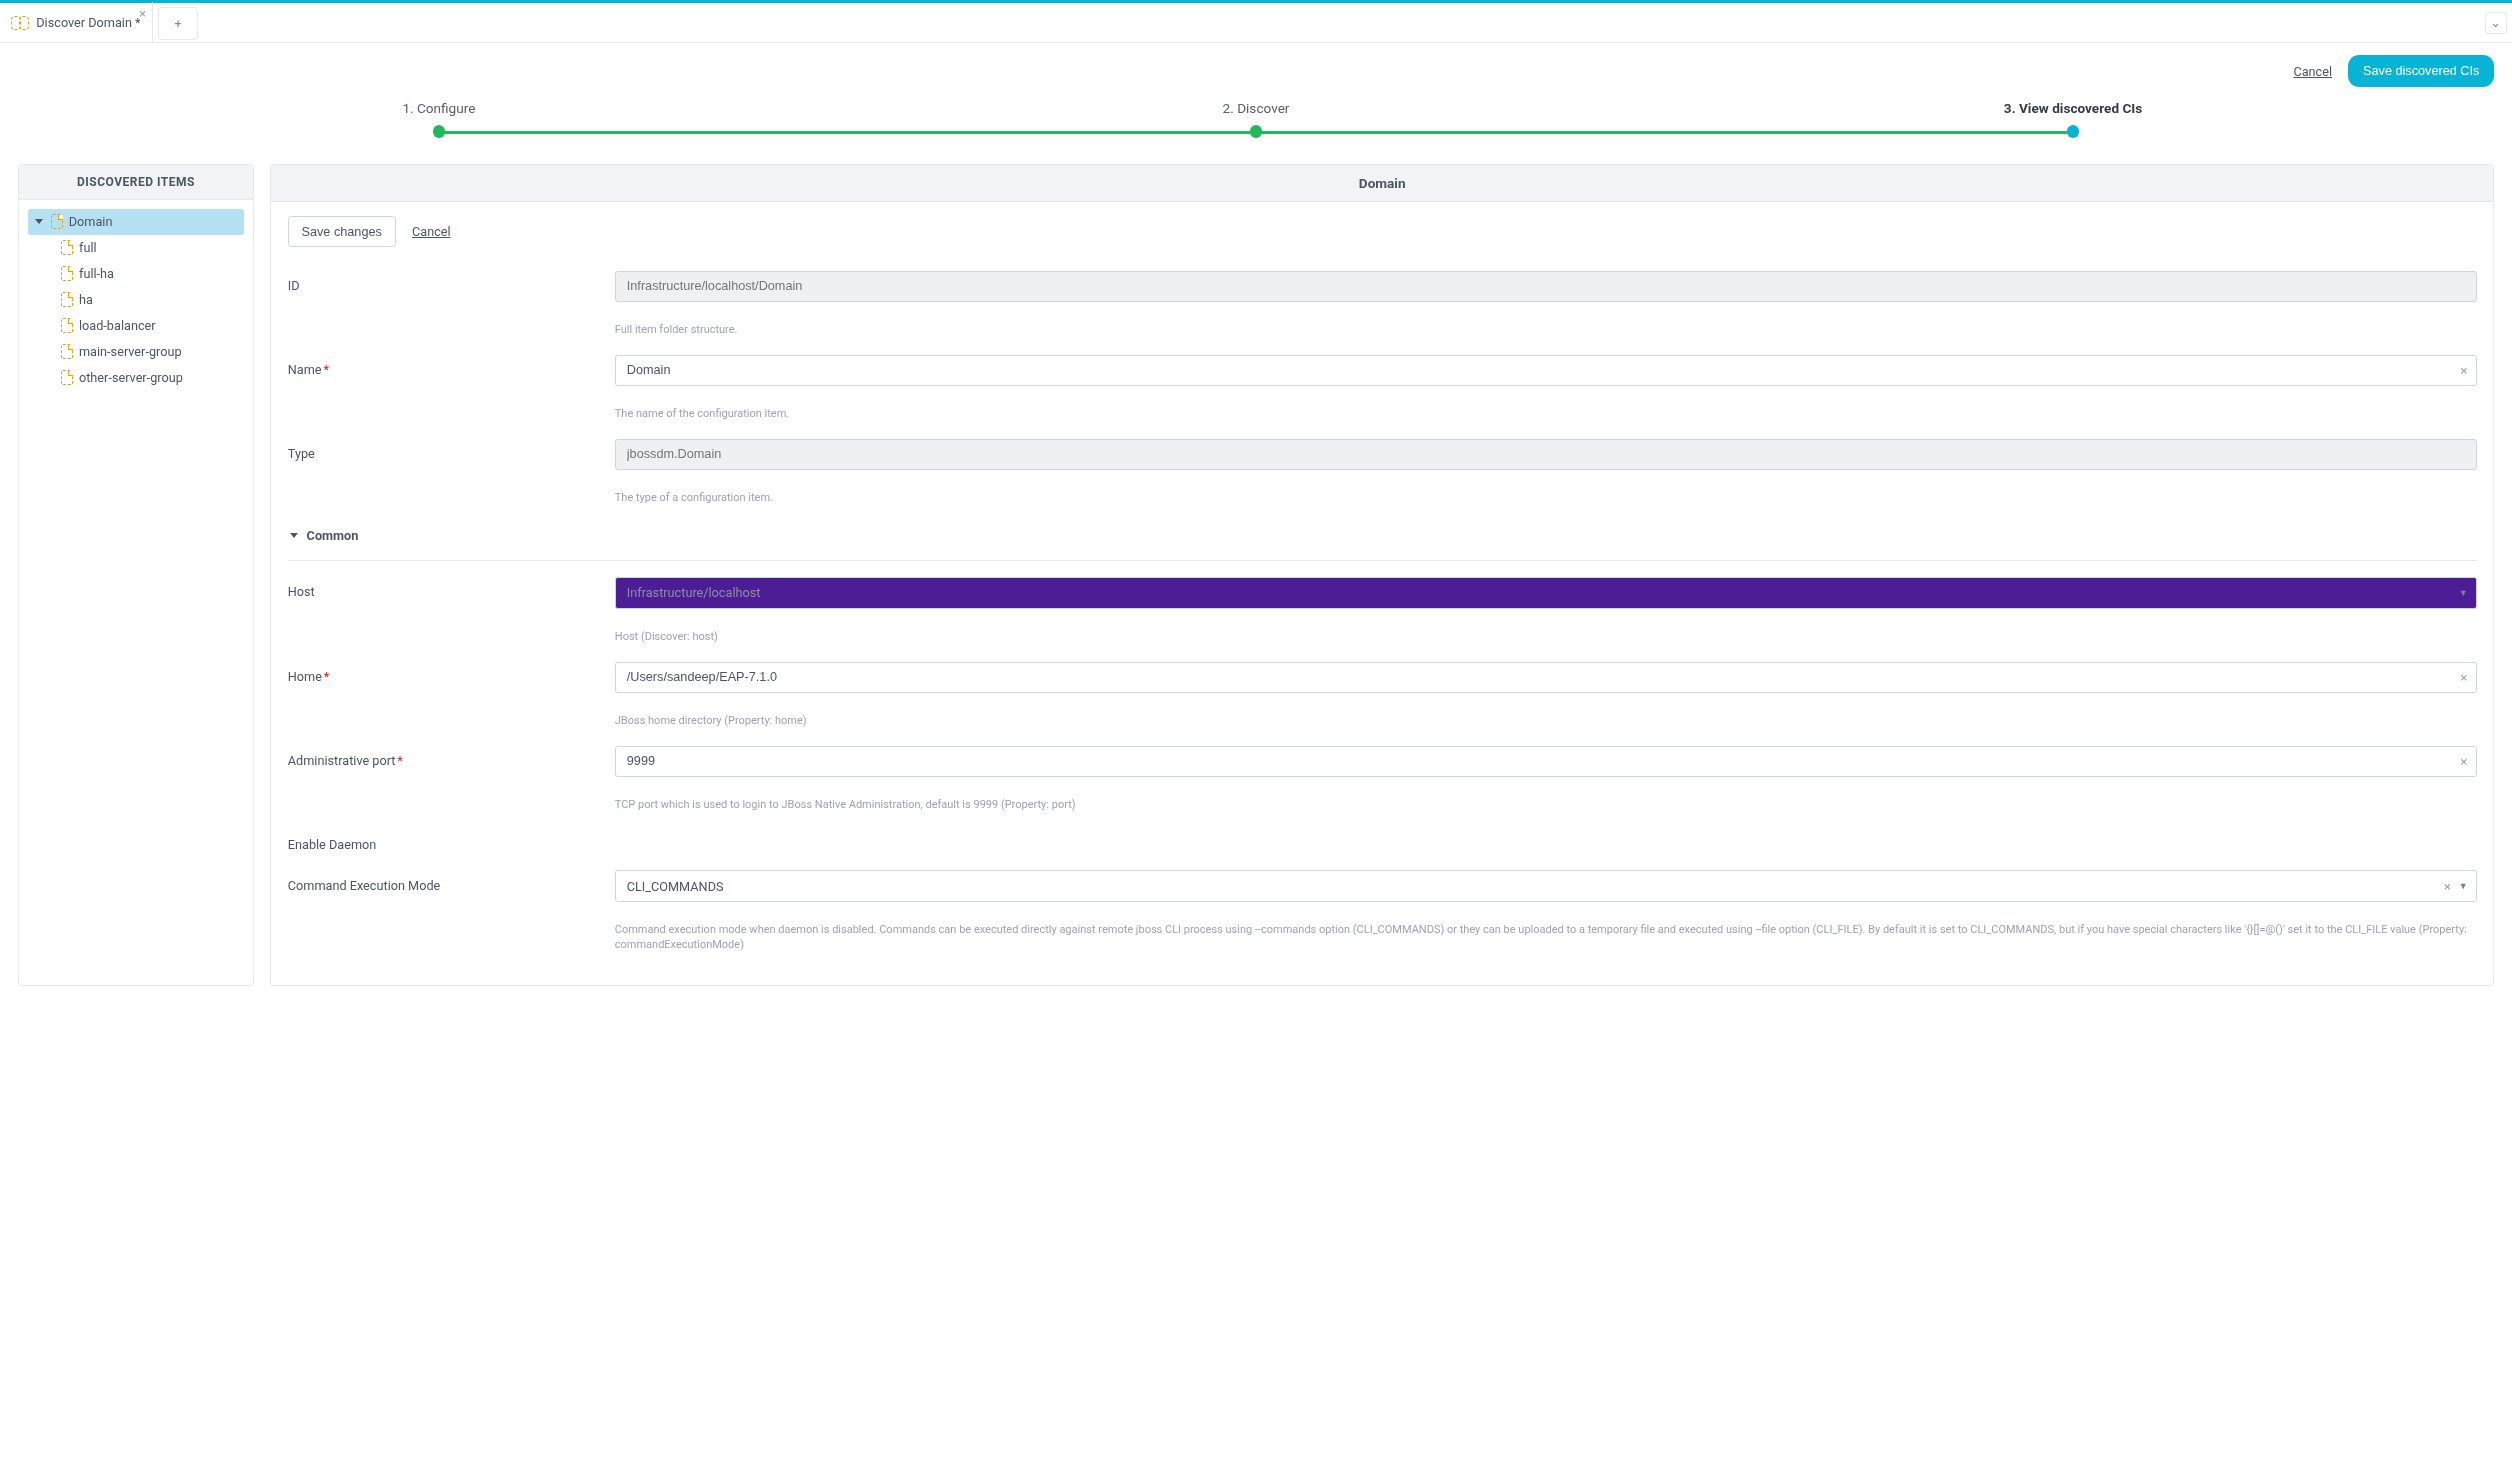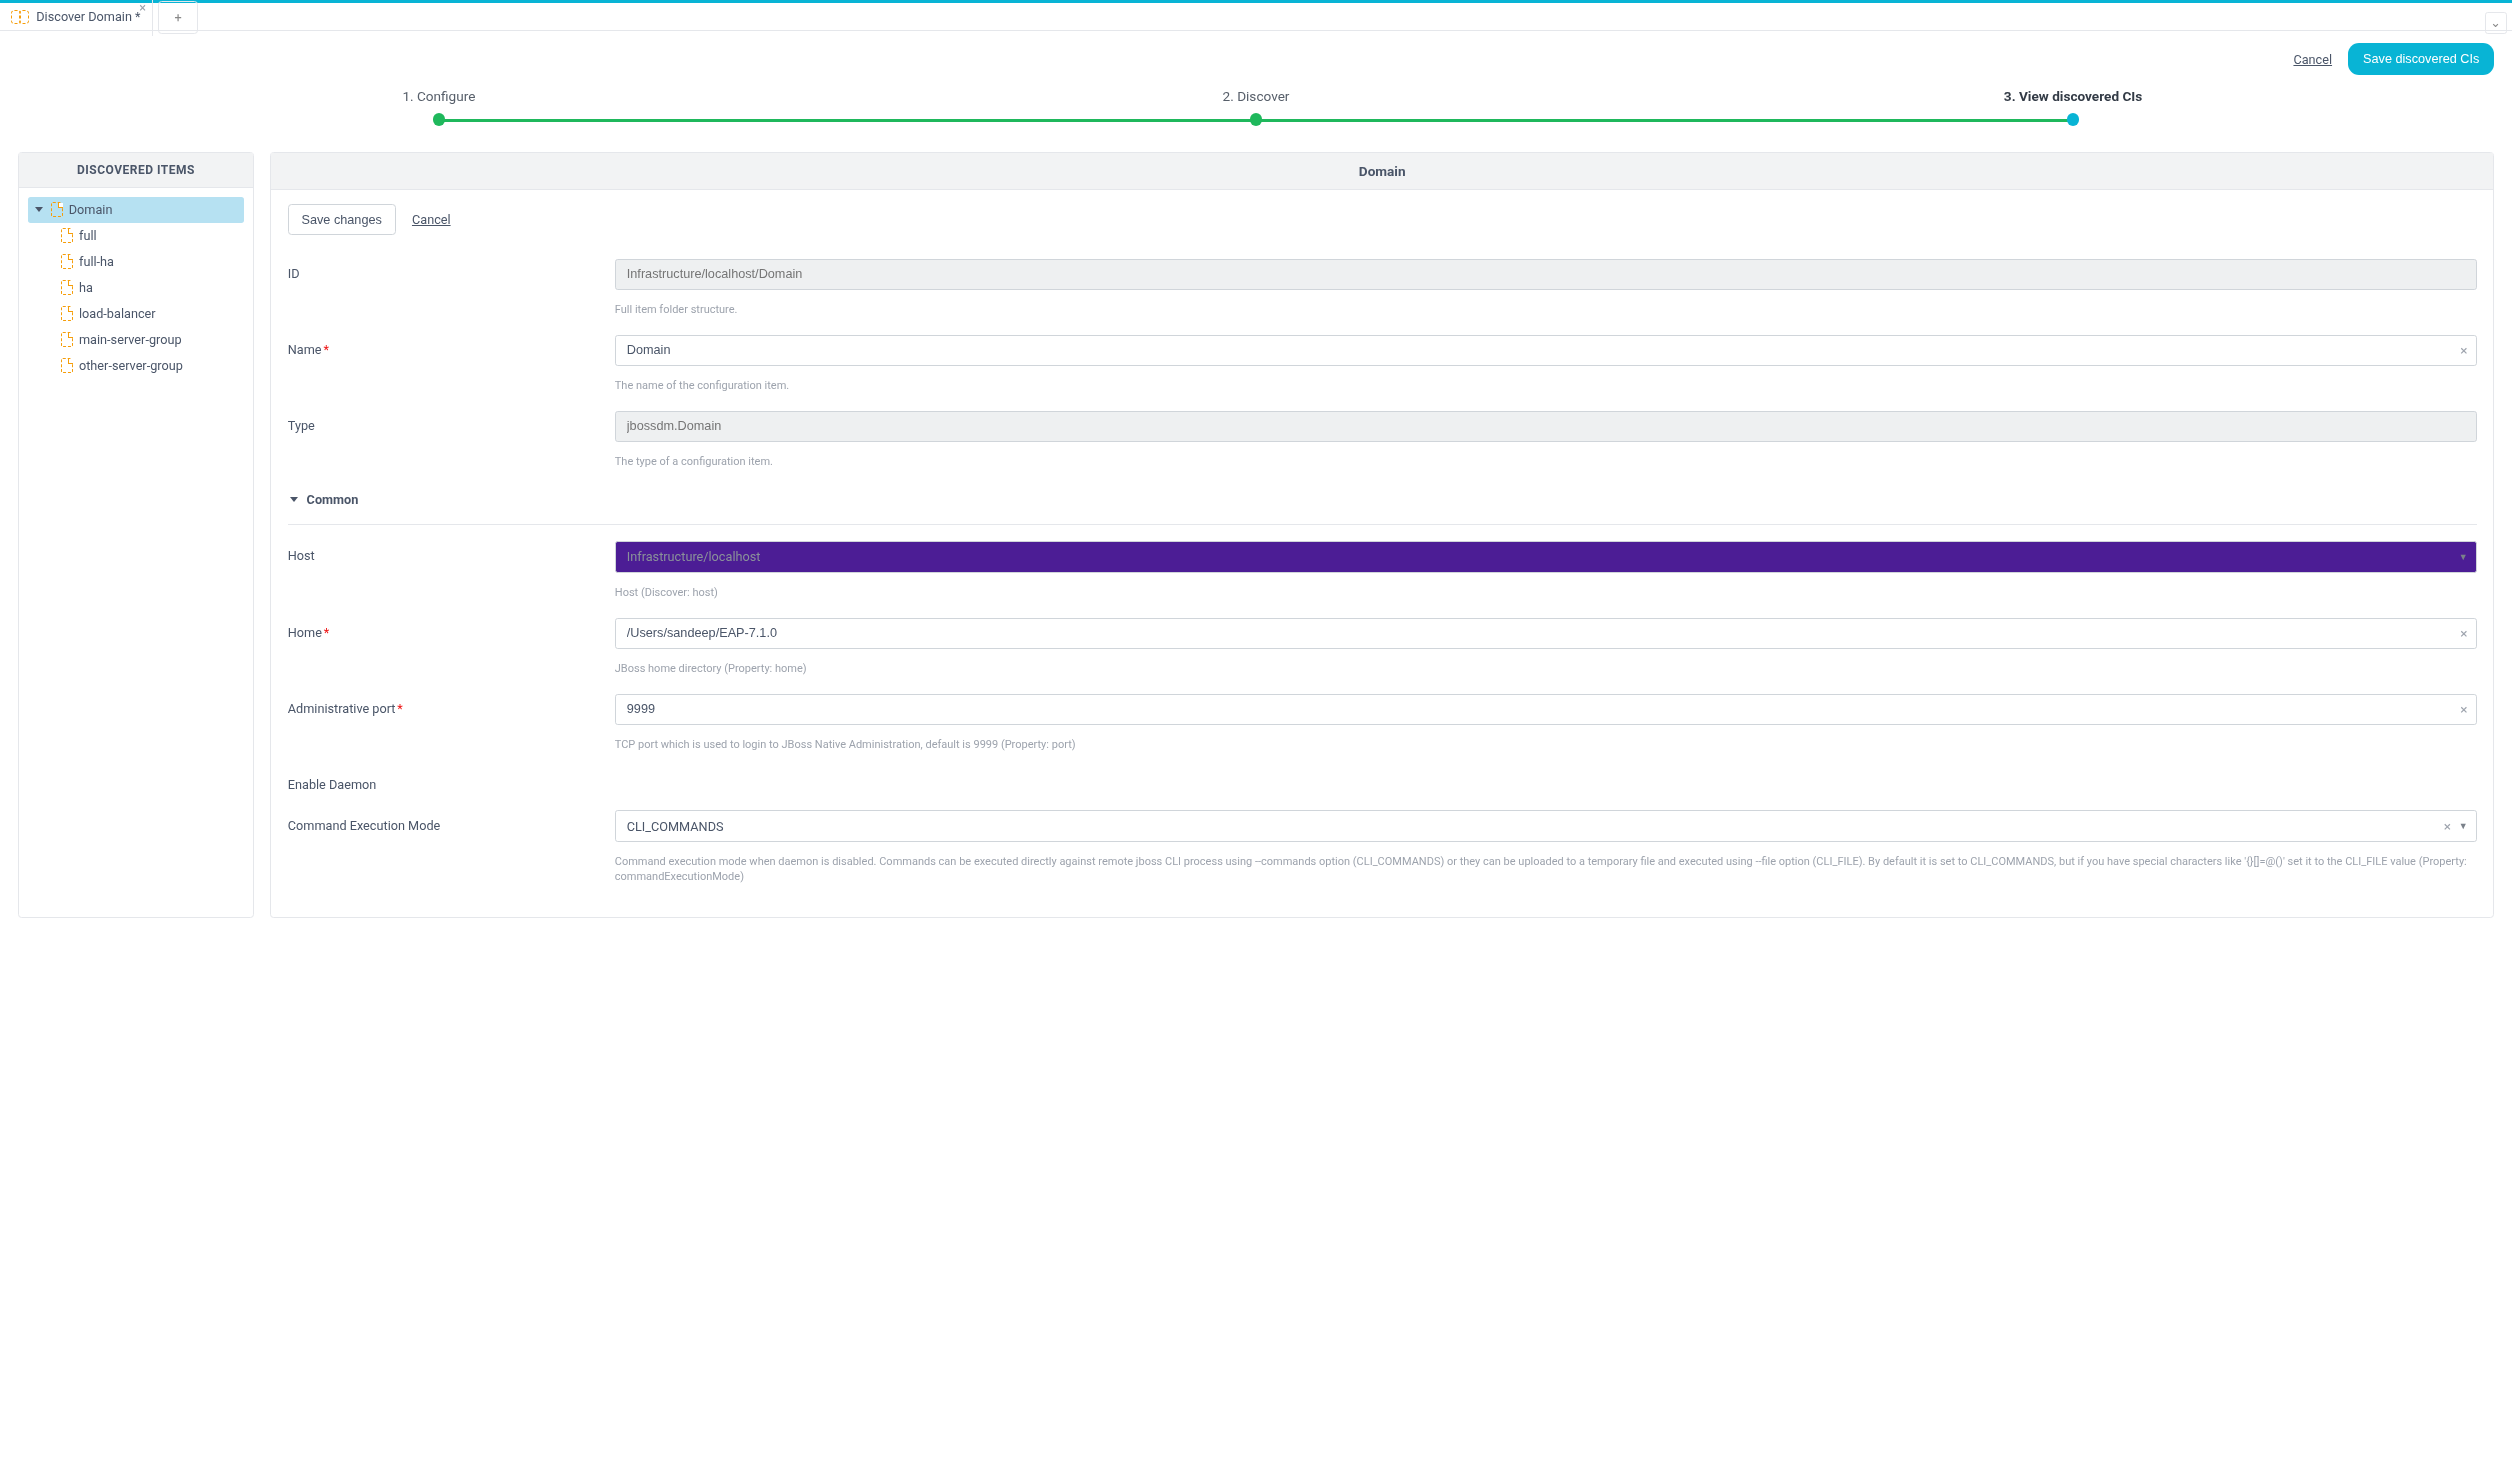--- a/index.html
+++ b/index.html
@@ -1,18 +1,18 @@
 <!DOCTYPE html>
 <html style="font-size:14.6px"><head>
 <meta charset="utf-8">
 <style>
 * { box-sizing: border-box; margin: 0; padding: 0; }
 body { font-family: -apple-system, BlinkMacSystemFont, "Segoe UI", Roboto, "Helvetica Neue", Arial, sans-serif; font-size: 12.7px; color: #4a5568; background: #fff; }
 .top-border { height: 2.7px; background: #08b4d5; }
-.tabbar { display: flex; align-items: center; border-bottom: 0.9px solid #e5e7eb; height: 28px; padding: 0 0 0 0; position: relative; }
+.tabbar { display: flex; align-items: center; border-bottom: 0.9px solid #e5e7eb; height: 40px; padding: 0 0 0 0; position: relative; }
 .tab { display: flex; align-items: center; padding: 0 11px; height: 40px; border-right: 0.9px solid #e5e7eb; position: relative; gap: 7.3px; }
 .tab-icon-binoc { width: 18px; height: 16.4px; position: relative; }
 .tab-icon-binoc::before, .tab-icon-binoc::after { content: ""; position: absolute; width: 8.2px; height: 12.7px; border: 1.4px dashed #f59e0b; border-radius: 3.6px; top: 1.8px; }
 .tab-icon-binoc::before { left: 0; }
 .tab-icon-binoc::after { right: 0; }
 .tab-close { position: absolute; right: 5.5px; top: 3.6px; color: #9da3ad; font-size: 12.7px; cursor: pointer; }
 .tab-add { width: 40px; height: 33px; margin: 3.6px 0 0 5.5px; border: 0.9px solid #e5e7eb; border-radius: 3.6px; display: flex; align-items: center; justify-content: center; color: #888; cursor: pointer; }
 .tabbar-dropdown { position: absolute; right: 5.5px; top: 9px; width: 22px; height: 22px; border: 0.9px solid #e5e7eb; border-radius: 2.7px; display: flex; align-items: center; justify-content: center; color: #888; cursor: pointer; }
 .page { padding: 12.7px 18px 18px 18px; }
 .page-actions { display: flex; justify-content: flex-end; gap: 16.4px; align-items: center; margin-bottom: 9px; }
@@ -47,21 +47,21 @@
 .form-row { display: flex; margin-bottom: 18px; }
 .form-label-col { width: 327px; padding-top: 7.3px; color: #4a5568; font-size: 12.7px; }
 .form-label-col .req { color: #e11; margin-left: 1.8px; }
 .form-input-col { flex: 1; }
 .input-text { width: 100%; padding: 7.3px 29px 7.3px 11px; border: 0.9px solid #d0d5da; border-radius: 2.7px; font-size: 12.7px; color: #4a5568; }
 .input-text[disabled] { background: #eef0f1; color: #8a919a; }
 .input-wrapper { position: relative; }
 .input-clear { position: absolute; right: 9px; top: 50%; transform: translateY(-50%); color: #9da3ad; cursor: pointer; font-size: 13.6px; }
 .select-caret { position: absolute; right: 9px; top: 50%; transform: translateY(-50%); color: #7a818a; font-size: 9px; pointer-events: none; }
 .clear-left { right: 25.5px; }
-.help-text { font-size: 11px; color: #9da3ad; margin-top: 12px; line-height: 1.4; }
+.help-text { font-size: 11px; color: #9da3ad; margin-top: 20px; line-height: 1.4; }
 .section-divider { border-bottom: 0.9px solid #e5e7eb; margin: 7.3px 0 16.4px 0; }
 .section-header { display: flex; align-items: center; gap: 9px; font-weight: 700; font-size: 12.7px; color: #4a5568; padding: 5.5px 0 9px 1.8px; cursor: pointer; }
 .section-caret { width: 0; height: 0; border-left: 4.5px solid transparent; border-right: 4.5px solid transparent; border-top: 5.5px solid #4a5568; }
 .checkbox-custom { width: 14.6px; height: 14.6px; border-radius: 2.7px; background: #0a7bff; display: inline-flex; align-items: center; justify-content: center; cursor: pointer; }
 .checkbox-custom::after { content: "✓"; color: #fff; font-size: 10px; font-weight: bold; }
 .select-like { width: 100%; padding: 7.3px 29px 7.3px 11px; border: 0.9px solid #d0d5da; border-radius: 2.7px; font-size: 12.7px; color: #8a919a; background: #4c1d95; cursor: pointer; position: relative; }
 .select-like.white { background: #fff; color: #4a5568; }
 </style>
 </head>
 <body>

